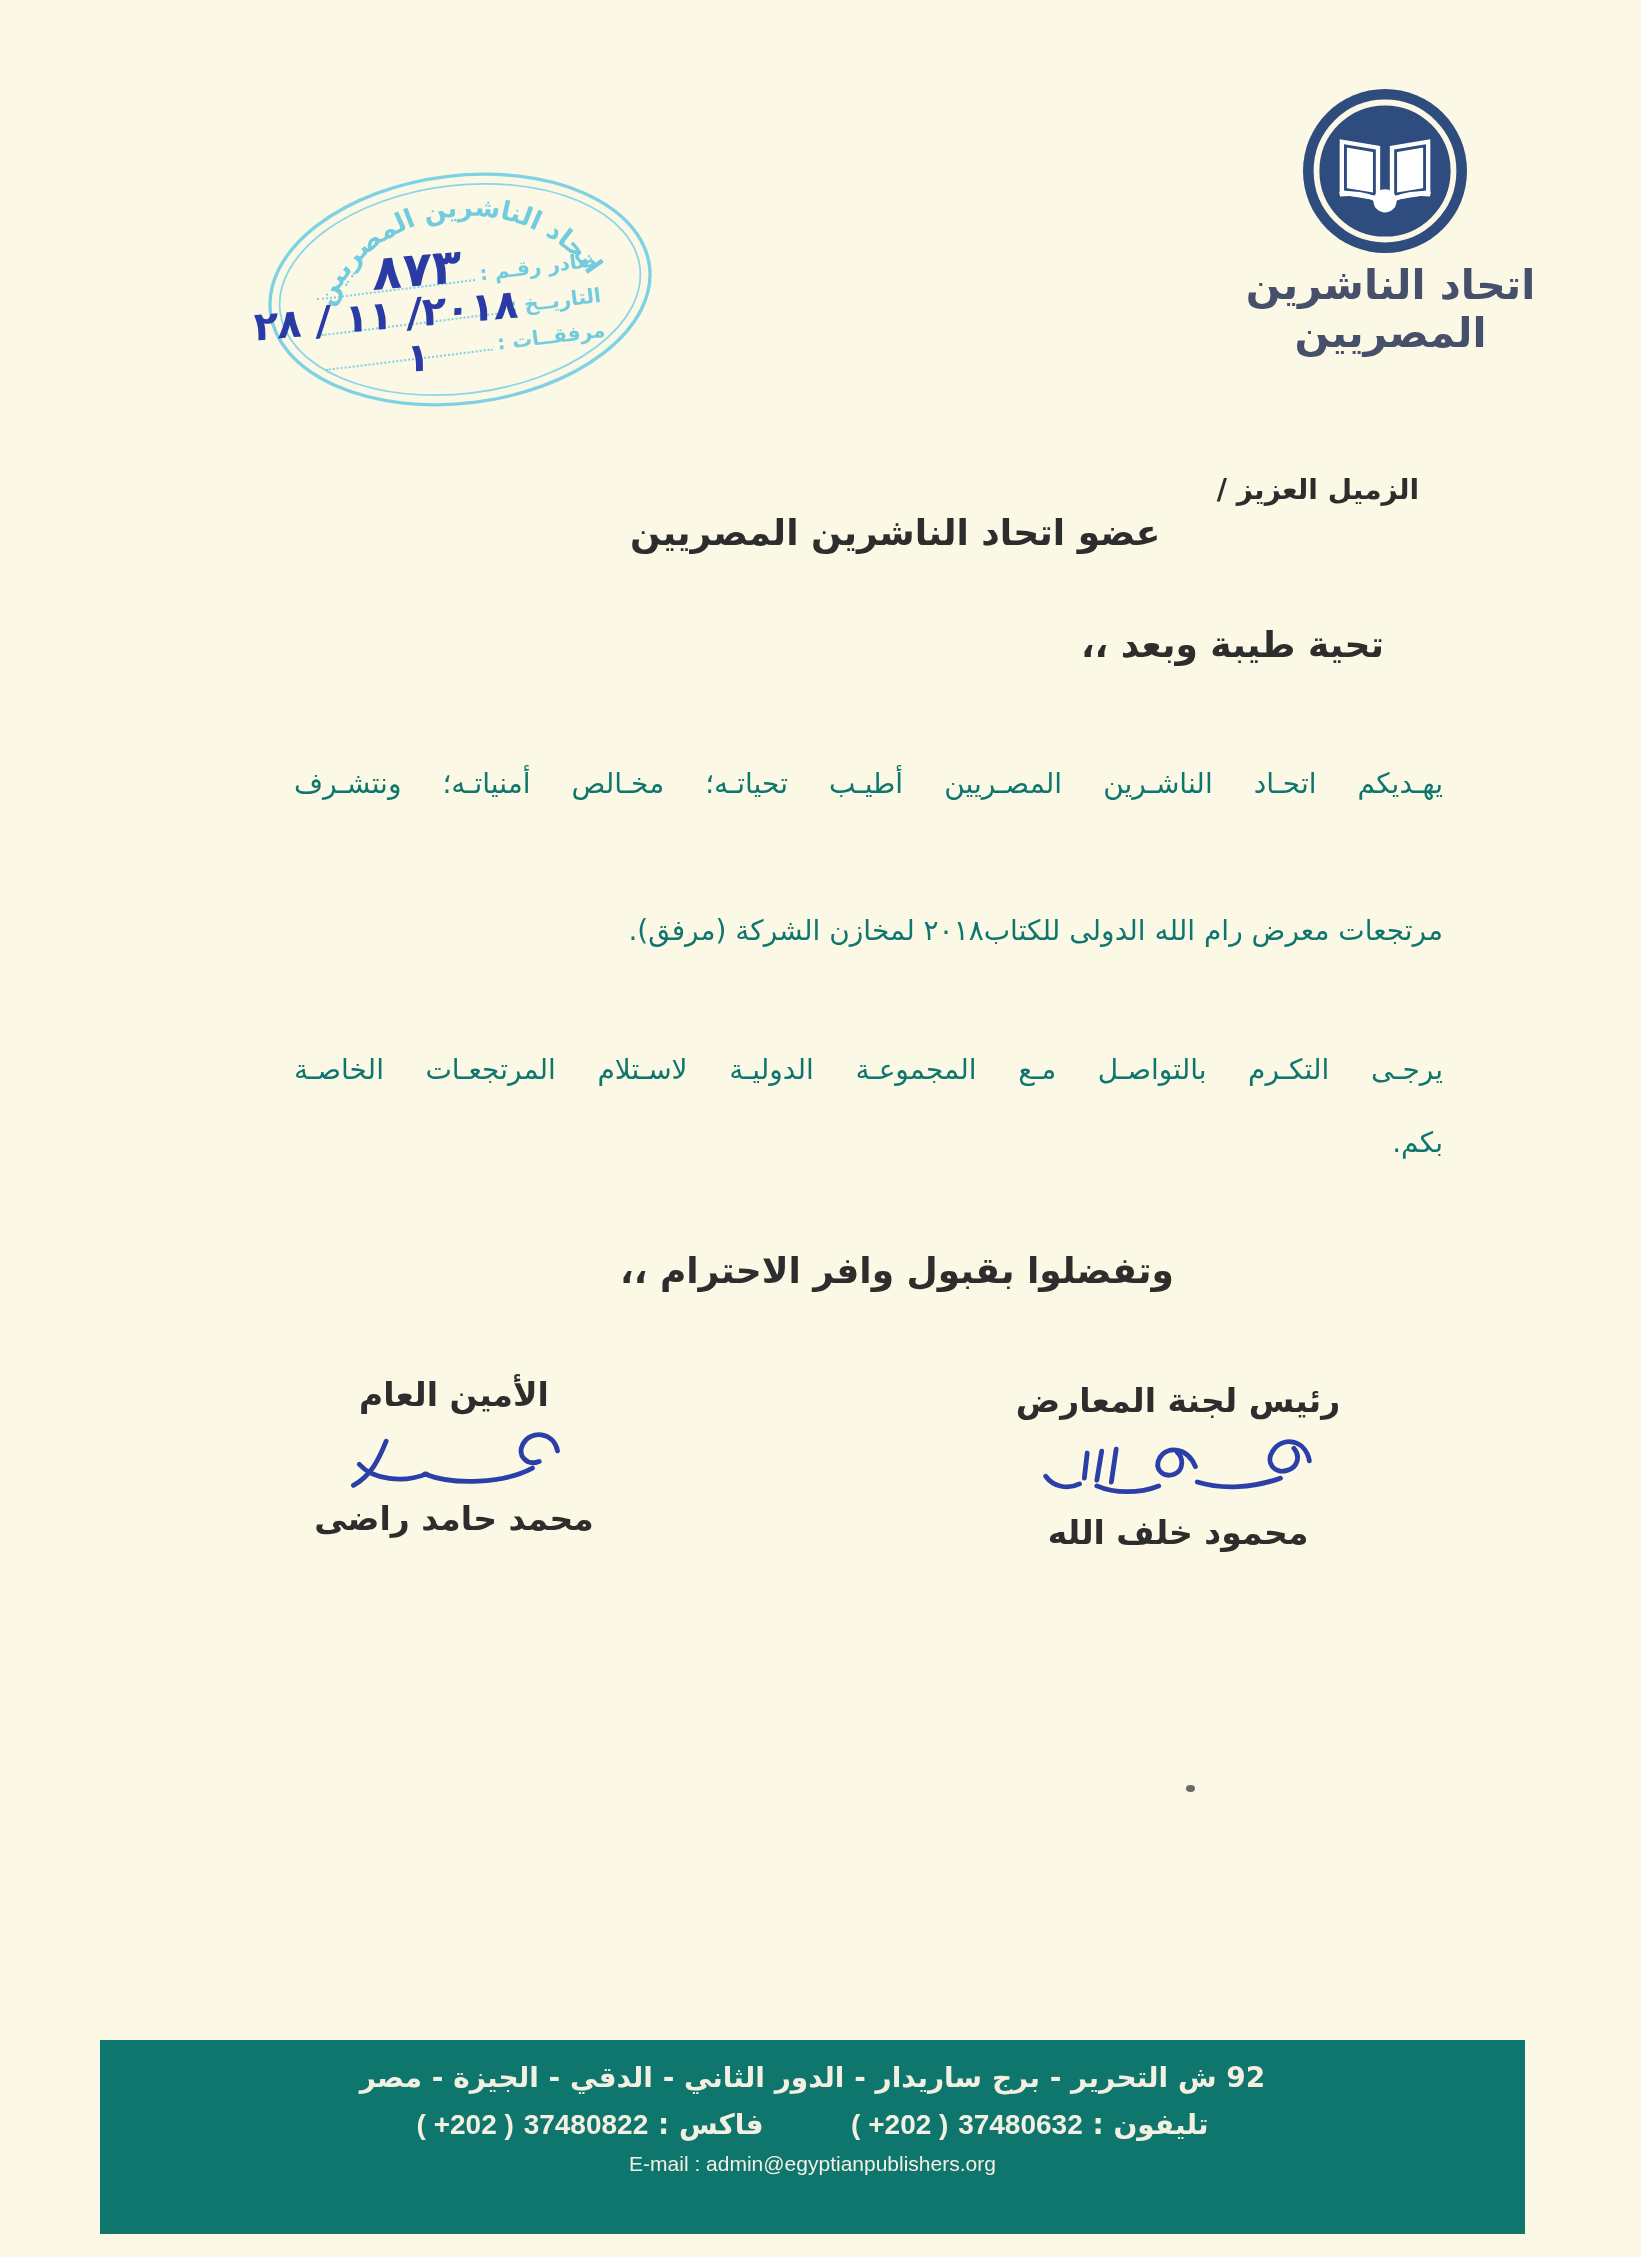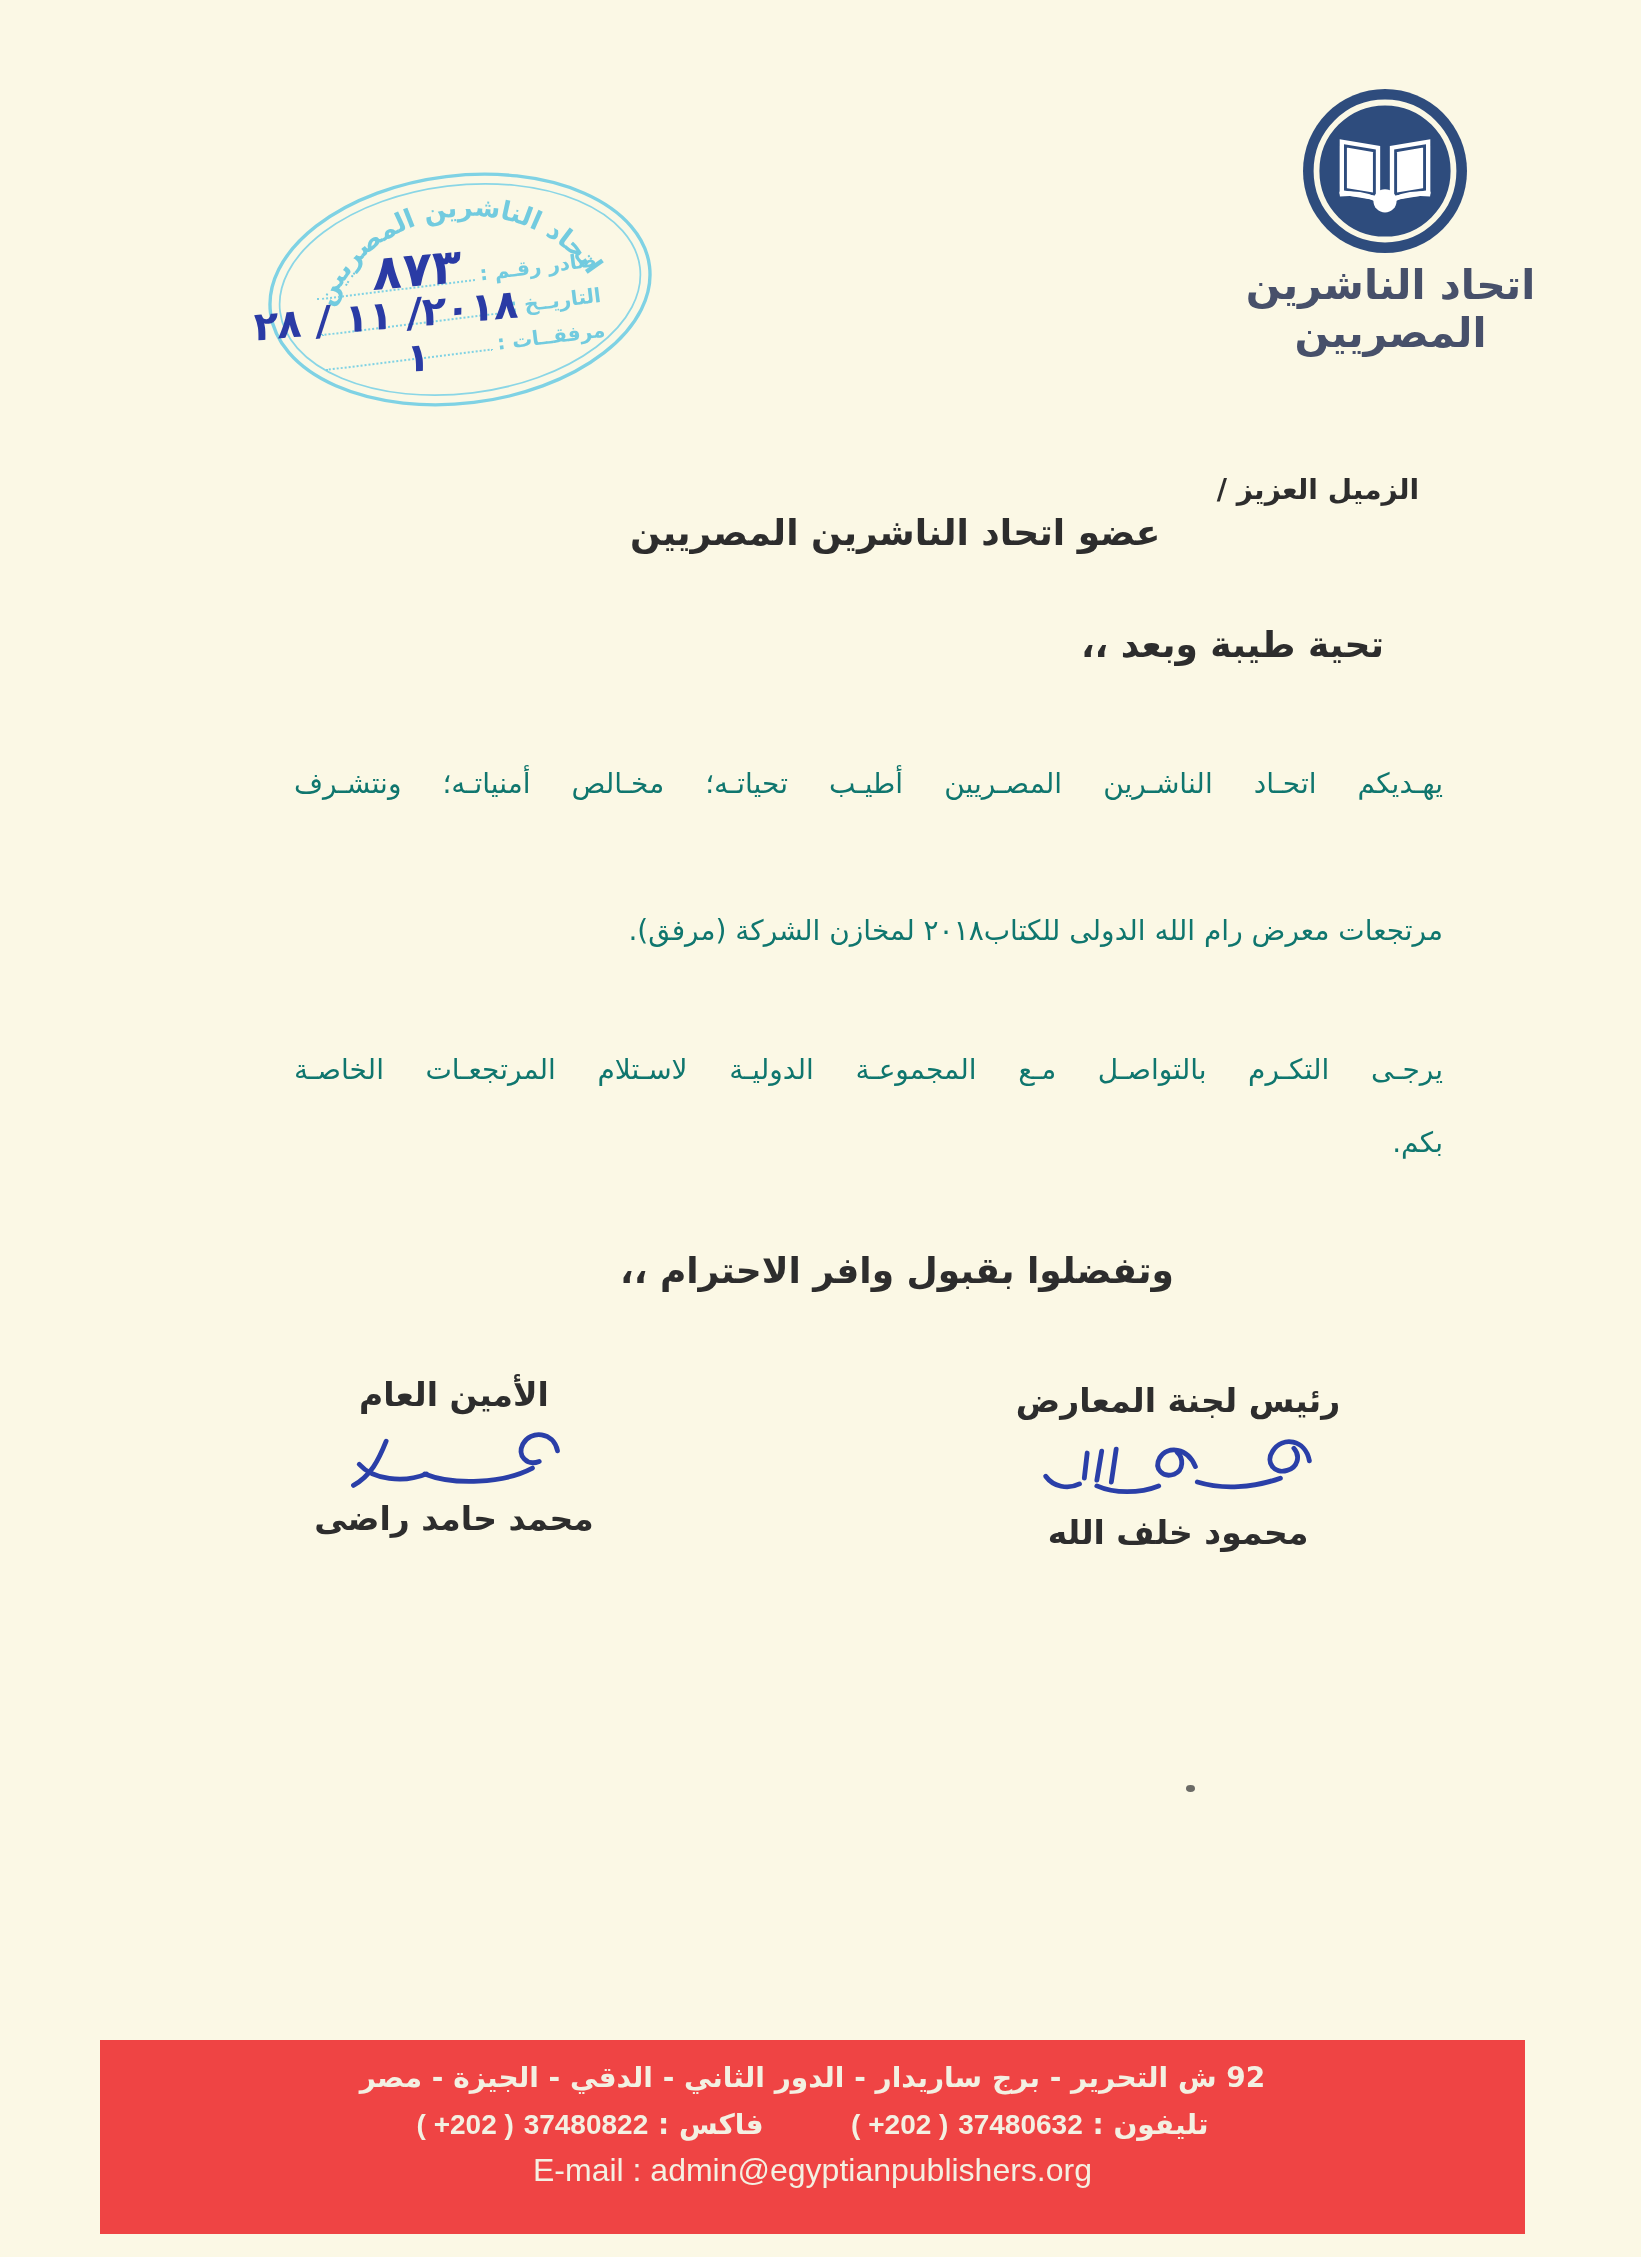--- a/index.html
+++ b/index.html
@@ -53,29 +53,29 @@
   
   .sig{position:absolute;text-align:center;}
   .sig .sig-title{font-size:33px;font-weight:bold;direction:rtl;white-space:nowrap;}
   .sig .sig-name {font-size:33px;font-weight:bold;direction:rtl;white-space:nowrap;}
   .sig-right{left:985px;top:1381px;width:386px;}
   .sig-left {left:309px; top:1375px;width:290px;}
   .scribble{display:block;margin:5.8px auto 1.9px auto;}
 
   
   .footer-bar{
-    left:100px;top:2040px;width:1425px;height:194px;background:#ef4444;
+    left:100px;top:2040px;width:1425px;height:194px;background:#0f766e;
     color:#f3f0e2;
   }
   .f-line{position:absolute;left:0;width:100%;text-align:center;white-space:nowrap;}
   .f-address{top:21px;font-size:28px;font-weight:bold;direction:rtl;}
   .f-phones {top:68px;font-size:28px;font-weight:bold;direction:rtl;}
   .f-phones .num{direction:ltr;unicode-bidi:isolate;font-family:"Liberation Sans",sans-serif;}
   .f-gap{display:inline-block;width:68px;}
-  .f-email{top:112px;font-size:32px;font-family:"Liberation Sans",sans-serif;}
+  .f-email{top:112px;font-size:21px;font-family:"Liberation Sans",sans-serif;}
   .f-www  {top:153px;font-size:30px;font-family:"Liberation Sans",sans-serif;}
 
   .speck{position:absolute;background:#6b6b66;border-radius:50%;}
 </style>
 </head>
 <body>
 
 <div class="page">
 
   <div class="abs logo-wrap">

